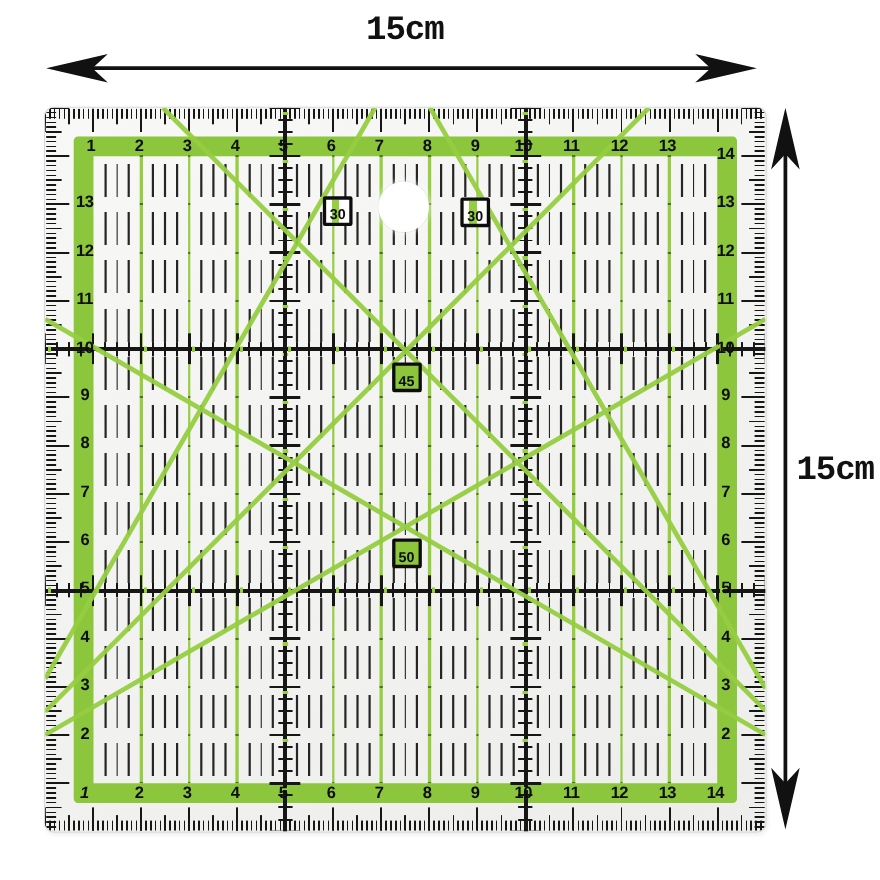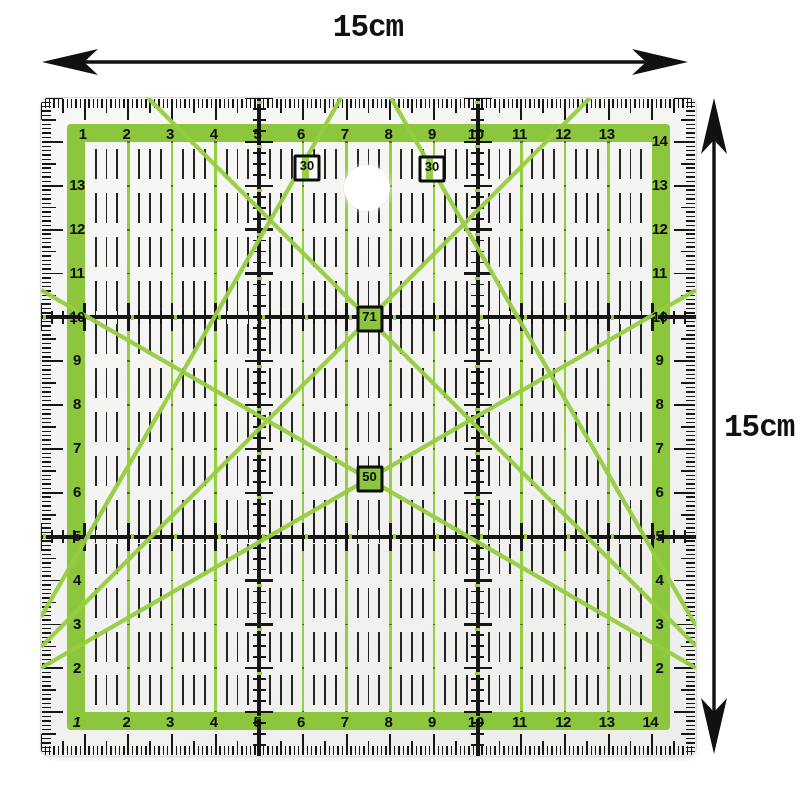--- a/index.html
+++ b/index.html
@@ -76,22 +76,22 @@
   .diags{position:absolute;left:0;top:0;opacity:.95;}
 
   .num{position:absolute;transform:translate(-50%,-50%);font:700 15px "Liberation Sans",sans-serif;
        color:#0e0e0e;letter-spacing:-0.5px;white-space:nowrap;}
   .num.italic1{font-style:italic;}
 
   .hole{position:absolute;left:303px;top:67px;width:46px;height:46px;border-radius:50%;
         background:#fff;box-shadow:0 0 0 1px rgba(0,0,0,.05), 0 0 6px rgba(255,255,255,.9);}
 
   .abox{position:absolute;width:21px;height:21px;border:3px solid #0d0d0d;background:#fff;
-        transform:translate(-50%,-50%);display:flex;align-items:flex-start;justify-content:center;
-        font:700 13px "Liberation Sans",sans-serif;color:#0d0d0d;border-radius:2px;}
+        transform:translate(-50%,-50%);display:flex;align-items:flex-end;justify-content:center;
+        font:700 13px "Liberation Sans",sans-serif;color:#0d0d0d;border-radius:2px;margin-top:24px;}
   .abox.filled{background:var(--green);}
   .abox.striped{background-image:linear-gradient(90deg,transparent 0 5px,var(--lgreen) 5px 12px,transparent 12px);}
 </style>
 </head>
 <body>
 
 <div class="page">
 
   <div class="dim-label" id="width-label">15cm</div>
   <svg class="arrow" id="arrow-top" width="650" height="34" viewBox="0 0 650 34">
@@ -238,19 +238,19 @@
 
     <div class="hole"></div>
 
     <div class="abox striped" style="left:266px;top:70px">
       <span>30</span>
     </div>
     <div class="abox striped" style="left:391px;top:71px">
       <span>30</span>
     </div>
     <div class="abox filled" style="left:328.5px;top:221px">
-      <span>71</span>
+      <span>45</span>
     </div>
     <div class="abox filled" style="left:328.5px;top:381px">
       <span>50</span>
     </div>
   </div>
 </div>
 
 </body></html>

